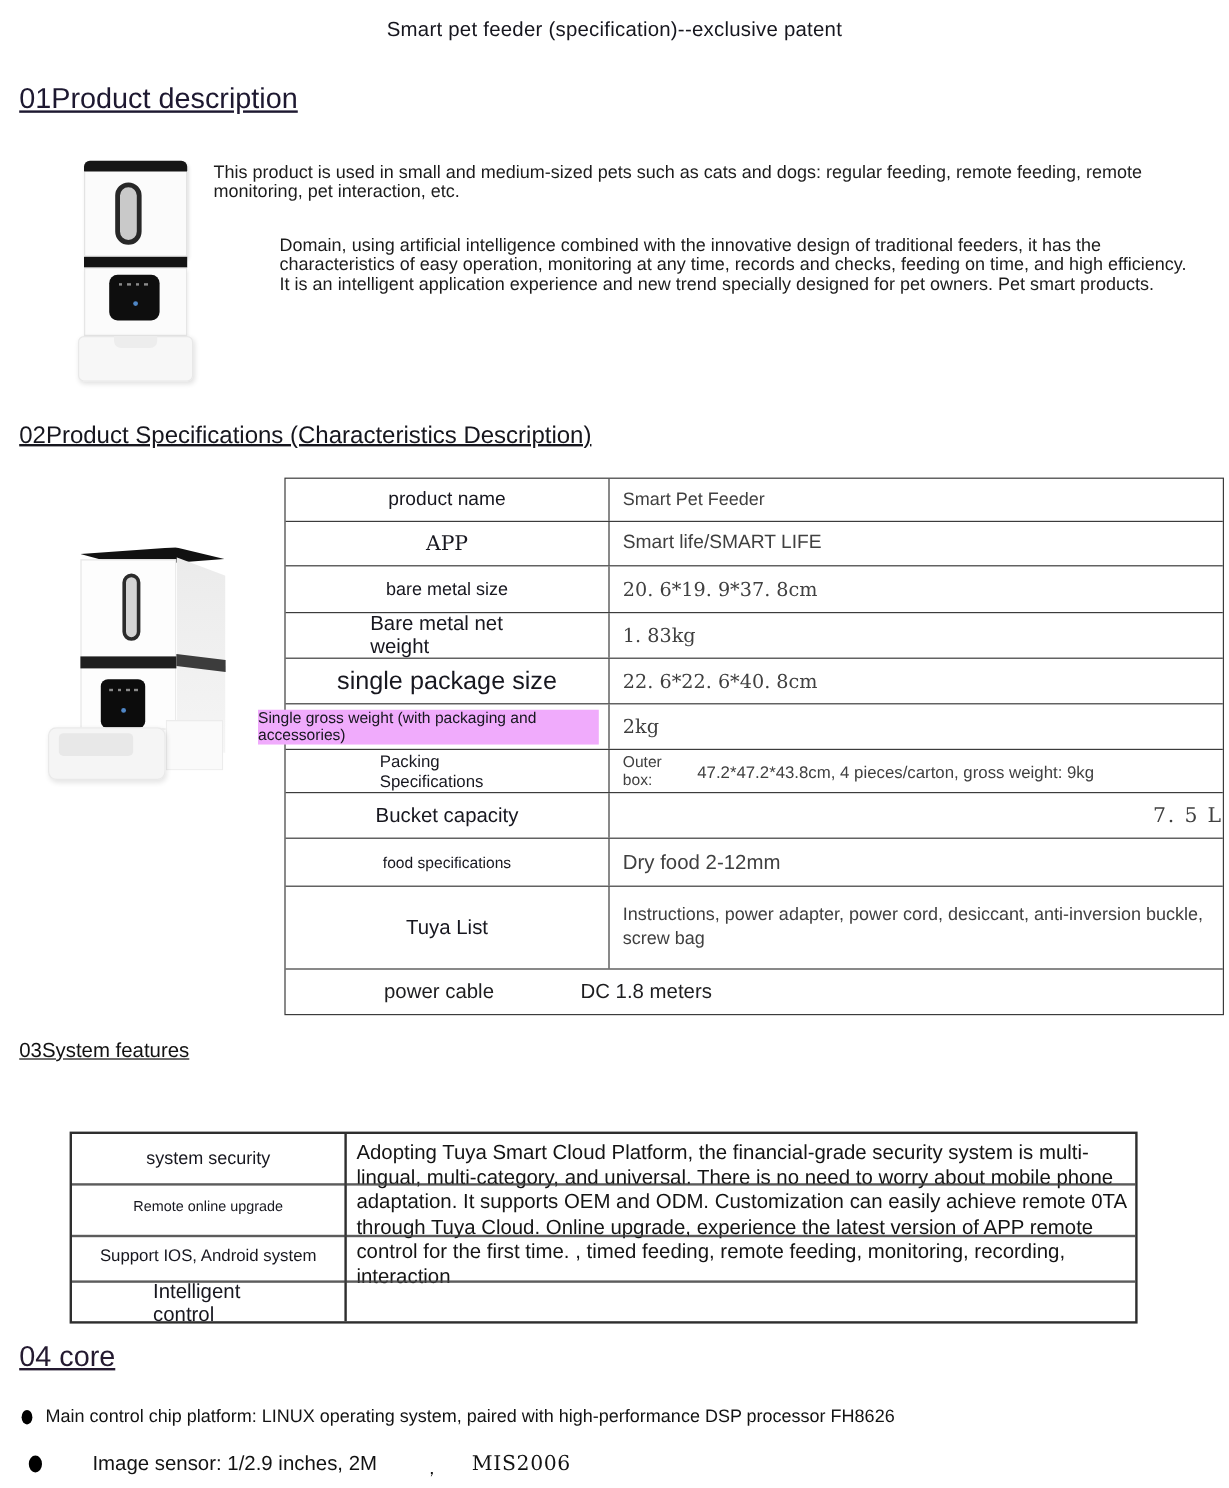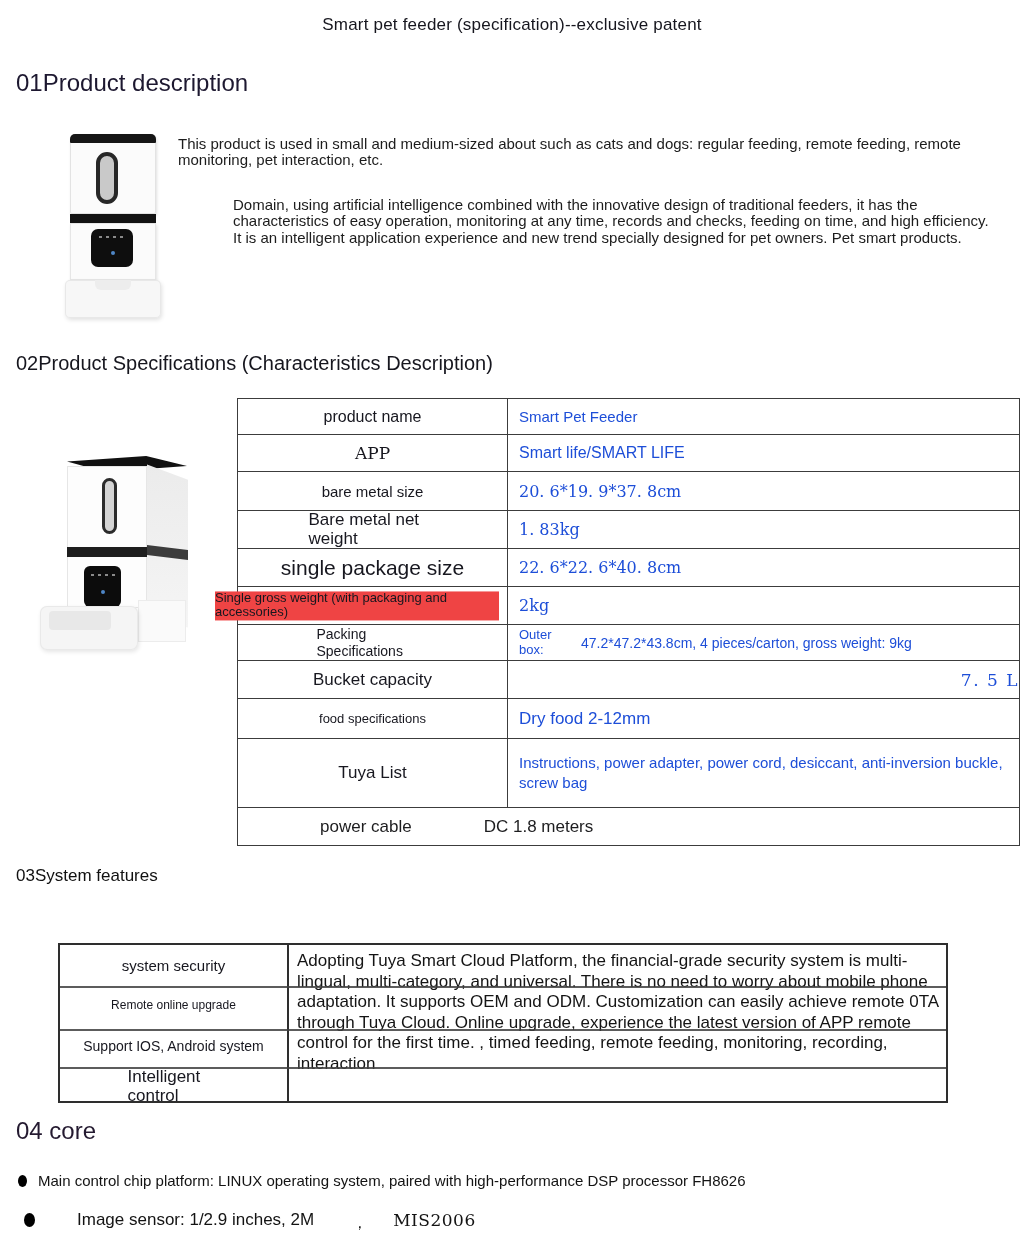--- a/index.html
+++ b/index.html
@@ -4,21 +4,21 @@
 <style>
   * { margin:0; padding:0; box-sizing:border-box; }
   html,body { background:#ffffff; }
   .page {
     position:relative; width:1024px; height:1240px; margin:0 auto;
     background:#ffffff; color:#1d1d1f;
     font-family:"Liberation Sans", sans-serif; overflow:hidden;
   }
   .doc-title { position:absolute; top:15px; left:0; width:100%; text-align:center;
     font-size:17px; color:#16161e; letter-spacing:.2px; }
-  .h { position:absolute; color:#1d1830; font-weight:500; }
+  .h { position:absolute; color:#1d1830; font-weight:500;text-decoration:underline; }
   .h-01 { left:16px; top:69px; font-size:24px; }
   .h-02 { left:16px; top:352px; font-size:20px; color:#16161e; }
   .h-03 { left:16px; top:866px; font-size:17px; color:#111; }
   .h-04 { left:16px; top:1117px; font-size:24px; color:#241a30; }
 
   .para { position:absolute; font-size:15px; line-height:16.4px; color:#1c1c1c; }
   .para1 { left:178px; top:136px; width:800px; }
   .para2 { left:233px; top:197px; width:757px; }
 
   
@@ -69,30 +69,30 @@
   .fa-baser { position:absolute; left:98px; top:152px; width:48px; height:42px;
     background:#fafafa; box-shadow:0 0 0 1px #ececec inset; }
 
   
   .spec-table { position:absolute; left:237px; top:398px; width:783px;
     border:1.5px solid #3c3c3c; background:#fff; }
   .srow { display:flex; border-bottom:1.5px solid #3c3c3c; }
   .srow:last-child { border-bottom:none; }
   .lab { width:270px; border-right:1.5px solid #3c3c3c; display:flex;
     align-items:center; justify-content:center; text-align:center; color:#17171f; }
-  .val { flex:1; display:flex; align-items:center; padding-left:11px; color:#1d4ed8; }
+  .val { flex:1; display:flex; align-items:center; padding-left:11px; color:#404040; }
 
   .row-1 { height:36px; } .row-1 .lab{font-size:16px;} .row-1 .val{font-size:15px;}
   .row-2 { height:37px; } .row-2 .lab{font-family:"DejaVu Serif",serif;font-size:17px;} .row-2 .val{font-size:16px;}
   .row-3 { height:39px; } .row-3 .lab{font-size:15px;} .row-3 .val{font-family:"DejaVu Serif",serif;font-size:16px;}
   .row-4 { height:38px; } .row-4 .lab{font-size:17px;} .row-4 .lab span{display:inline-block;width:128px;text-align:left;line-height:1.1;}
                           .row-4 .val{font-family:"DejaVu Serif",serif;font-size:16px;}
   .row-5 { height:38px; } .row-5 .lab{font-size:21px;} .row-5 .val{font-family:"DejaVu Serif",serif;font-size:16px;}
   .row-6 { height:38px; } .row-6 .lab{position:relative;font-size:13px;}
-                          .row-6 .lab span{position:absolute;left:-23px;top:50%;transform:translateY(-50%);width:284px;text-align:left;line-height:1.12;background:#ef4444;}
+                          .row-6 .lab span{position:absolute;left:-23px;top:50%;transform:translateY(-50%);width:284px;text-align:left;line-height:1.12;background:#f0abfc;}
                           .row-6 .val{font-family:"DejaVu Serif",serif;font-size:16px;}
   .row-7 { height:36px; } .row-7 .lab span{display:inline-block;width:112px;text-align:left;font-size:14px;line-height:1.15;}
                           .row-7 .val{gap:12px;}
                           .row-7 .val .pfx{font-size:13px;width:50px;line-height:1.15;flex:none;}
                           .row-7 .val .main{font-size:14px;}
   .row-8 { height:38px;gap:25px; } .row-8 .lab{font-size:17px;} .row-8 .val{font-family:"DejaVu Serif",serif;font-size:17px;letter-spacing:1.5px;justify-content:flex-end;}
   .row-9 { height:40px; } .row-9 .lab{font-size:13px;} .row-9 .val{font-size:17px;}
   .row-10{ height:69px; } .row-10 .lab{font-size:17px;} .row-10 .val{font-size:15px;line-height:1.32;padding-right:12px;}
   .row-11{ height:37px; display:flex; align-items:center; font-size:17px; }
   .row-11 .pclab { margin-left:82px; }
@@ -136,21 +136,21 @@
     <div class="ff-window"></div>
     <div class="ff-band"></div>
     <div class="ff-mid"></div>
     <div class="ff-screen">
       <div class="dots"></div>
       <div class="ind" style="left:20px;top:22px;background:#4f86c6;"></div>
     </div>
     <div class="ff-base"></div>
   </div>
 
-  <div class="para para1">This product is used in small and medium-sized about such as cats and dogs: regular feeding, remote feeding, remote monitoring, pet interaction, etc.</div>
+  <div class="para para1">This product is used in small and medium-sized pets such as cats and dogs: regular feeding, remote feeding, remote monitoring, pet interaction, etc.</div>
   <div class="para para2">Domain, using artificial intelligence combined with the innovative design of traditional feeders, it has the characteristics of easy operation, monitoring at any time, records and checks, feeding on time, and high efficiency. It is an intelligent application experience and new trend specially designed for pet owners. Pet smart products.</div>
 
   <div class="h h-02">02Product Specifications (Characteristics Description)</div>
 
   <div class="feeder-angled">
     <div class="fa-topface"></div>
     <div class="fa-side"></div>
     <div class="fa-front"></div>
     <div class="fa-window"></div>
     <div class="fa-band"></div>

